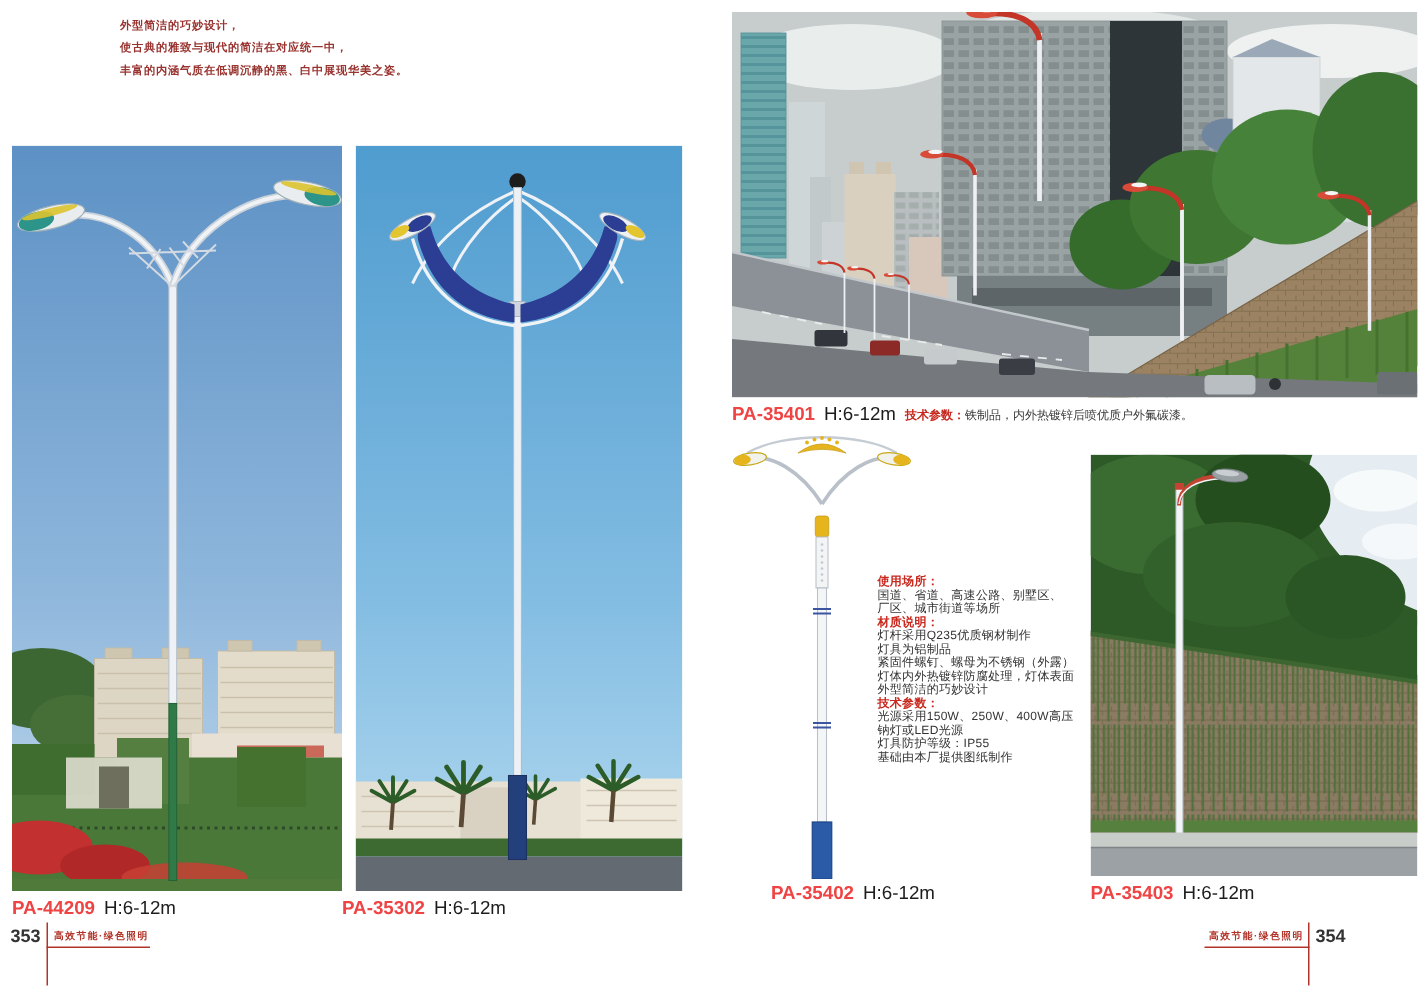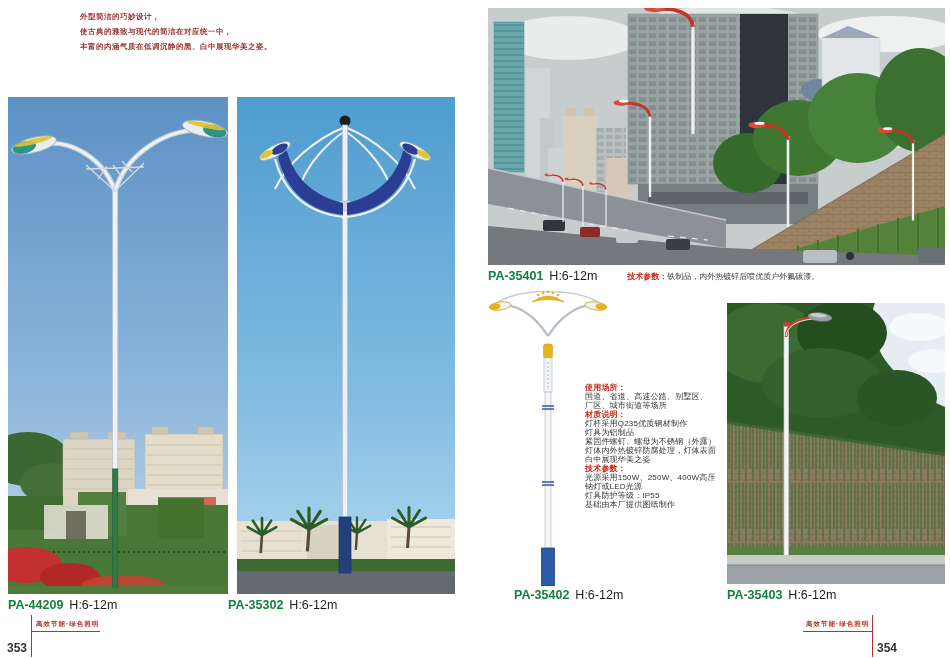--- a/index.html
+++ b/index.html
@@ -16,37 +16,37 @@
   }
   
   .photo{position:absolute;overflow:hidden;}
   #photo1{left:8px;top:97px;width:220px;height:497px;}
   #photo2{left:237px;top:97px;width:218px;height:497px;}
   #photo3{left:488px;top:8px;width:457px;height:257px;}
   #draw4 {left:488px;top:286px;width:120px;height:300px;}
   #photo5{left:727px;top:303px;width:218px;height:281px;}
   
   .caption{position:absolute;white-space:nowrap;font-size:12.5px;color:#1d1d1d;}
-  .cid{color:#15803d;font-weight:bold;}
+  .cid{color:#ef4444;font-weight:bold;}
   .ch{margin-left:6px;}
   #cap1{left:8px;top:598px;}
   #cap2{left:228px;top:598px;}
   #cap3{left:488px;top:269px;}
   #cap4{left:514px;top:588px;}
   #cap5{left:727px;top:588px;}
-  .note{margin-left:30px;font-size:8px;vertical-align:1px;color:#3a3a3a;}
+  .note{margin-left:6px;font-size:8px;vertical-align:1px;color:#3a3a3a;}
   .note .nlab{color:#c8281e;font-weight:bold;}
   
   .specs{
     position:absolute;left:585px;top:383px;width:160px;
     font-size:8px;line-height:9px;color:#333;letter-spacing:.2px;
   }
   .specs .red{color:#c8281e;font-weight:bold;}
   
-  .pageno{position:absolute;font-size:12px;font-weight:bold;color:#333;margin-top:24px;}
+  .pageno{position:absolute;font-size:12px;font-weight:bold;color:#333;}
   #pno-l{left:7px;top:617px;}
   #pno-r{left:877px;top:617px;}
   .slogan{position:absolute;font-size:6.5px;font-weight:bold;color:#b23328;letter-spacing:1px;white-space:nowrap;}
   #slog-l{left:36px;top:620px;}
   #slog-r{left:806px;top:620px;}
   .vline{position:absolute;width:1px;height:42px;background:#b23328;top:615px;}
   #vl-l{left:31px;}
   #vl-r{left:872px;}
   .hline{position:absolute;height:1px;background:#b23328;top:631px;}
   #hl-l{left:31px;width:69px;}
@@ -349,21 +349,21 @@
 
 <div class="specs">
   <div class="red">使用场所：</div>
   <div>国道、省道、高速公路、别墅区、</div>
   <div>厂区、城市街道等场所</div>
   <div class="red">材质说明：</div>
   <div>灯杆采用Q235优质钢材制作</div>
   <div>灯具为铝制品</div>
   <div>紧固件螺钉、螺母为不锈钢（外露）</div>
   <div>灯体内外热镀锌防腐处理，灯体表面</div>
-  <div>白中展现华美之姿</div>
+  <div>外型简洁的巧妙设计</div>
   <div class="red">技术参数：</div>
   <div>光源采用150W、250W、400W高压</div>
   <div>钠灯或LED光源</div>
   <div>灯具防护等级：IP55</div>
   <div>基础由本厂提供图纸制作</div>
 </div>
 
 <span class="pageno" id="pno-l">353</span>
 <div class="vline" id="vl-l"></div>
 <span class="slogan" id="slog-l">高效节能·绿色照明</span>

